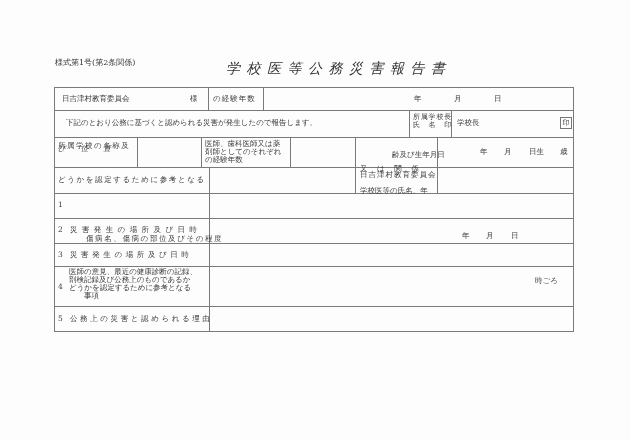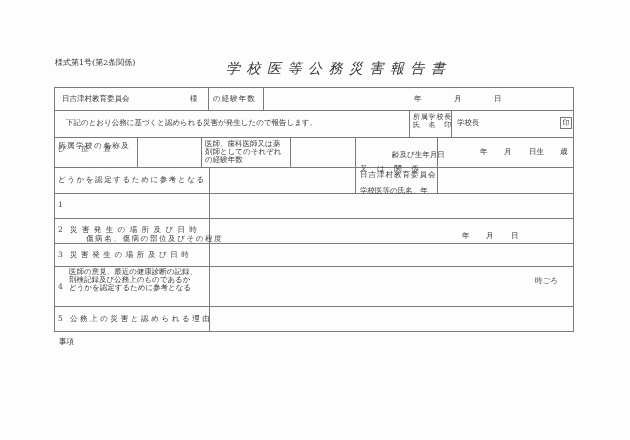--- a/index.html
+++ b/index.html
@@ -107,18 +107,18 @@
 <div class="txt" style="left:535px;top:232px;margin-top:45px;">時ごろ</div>
 
 <div class="txt" style="left:58px;top:251px;">3</div>
 <div class="txt wide" style="left:70px;top:251px;letter-spacing:3.6px;">災害発生の場所及び日時</div>
 <div style="position:absolute;left:210px;top:244px;width:362px;height:21px;"></div>
 
 <div class="txt" style="left:58px;top:283px;">4</div>
 <div class="txt" style="left:69px;top:268px;">医師の意見、最近の健康診断の記録、</div>
 <div class="txt" style="left:69px;top:276px;">剖検記録及び公務上のものであるか</div>
 <div class="txt" style="left:69px;top:284px;">どうかを認定するために参考となる</div>
-<div class="txt" style="left:59px;top:292px;margin-top:46px;">事項</div>
+<div class="txt" style="left:84px;top:292px;">事項</div>
 <div style="position:absolute;left:210px;top:267px;width:362px;height:38px;"></div>
 
 <div class="txt" style="left:58px;top:315px;">5</div>
 <div class="txt" style="left:70px;top:315px;letter-spacing:2.6px;">公務上の災害と認められる理由</div>
 <div style="position:absolute;left:210px;top:307px;width:362px;height:23px;"></div>
 
 </body></html>

